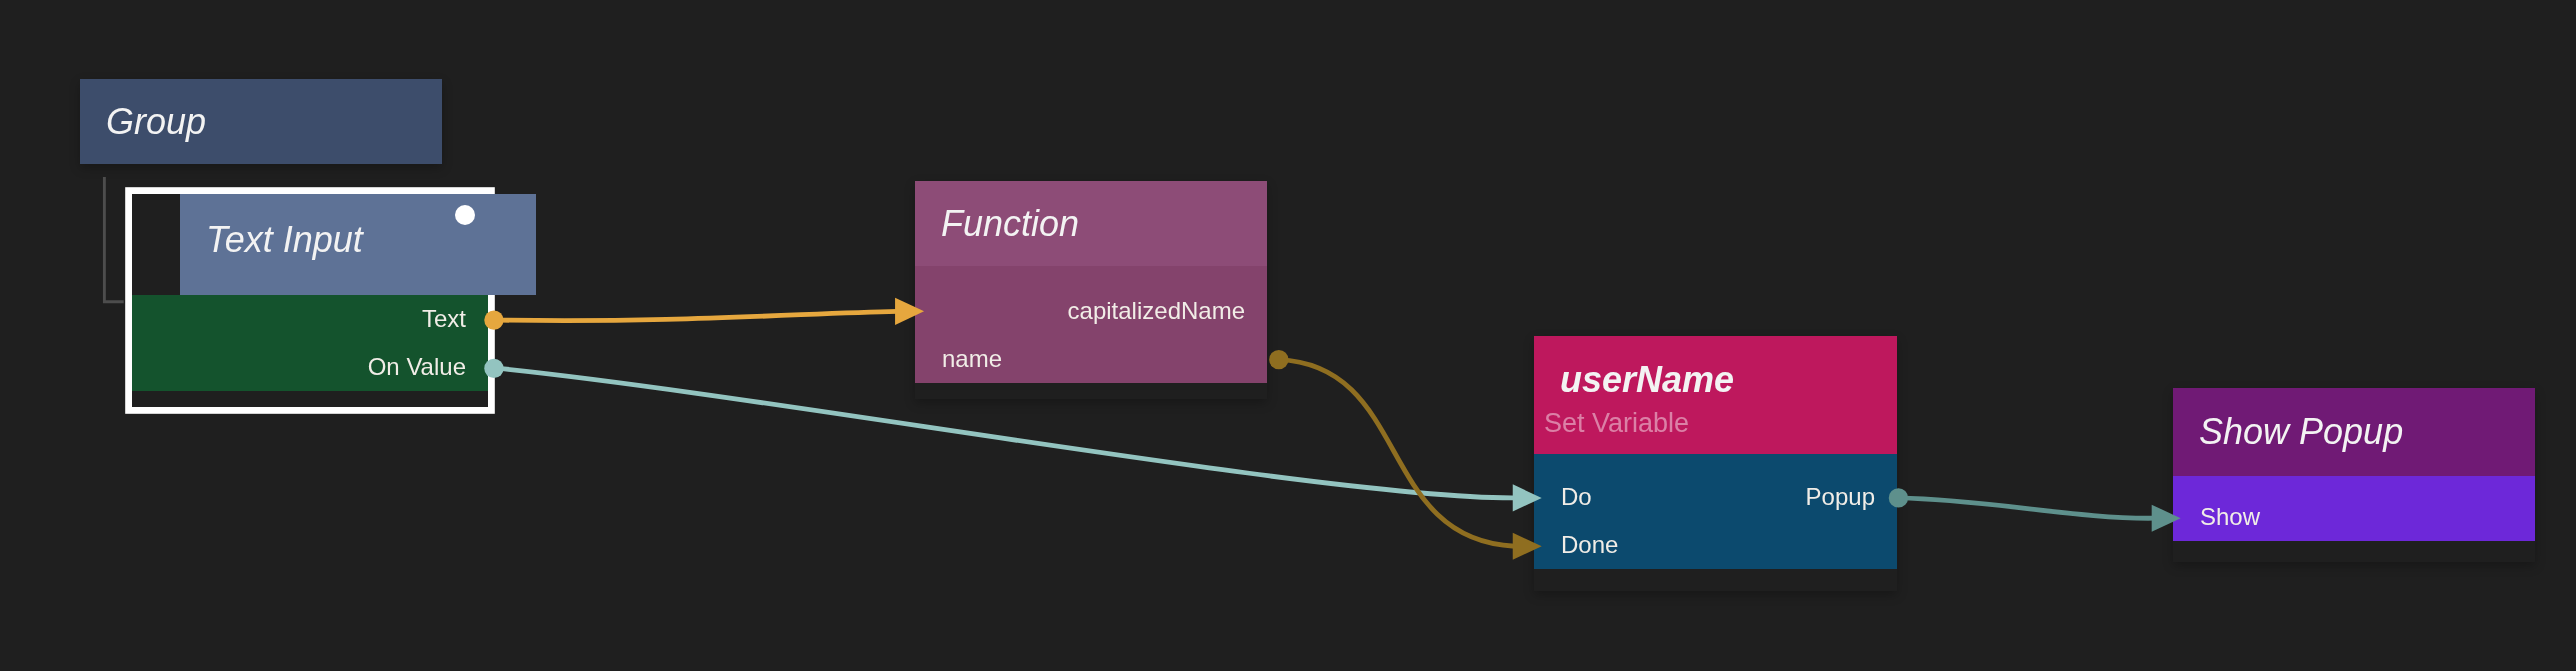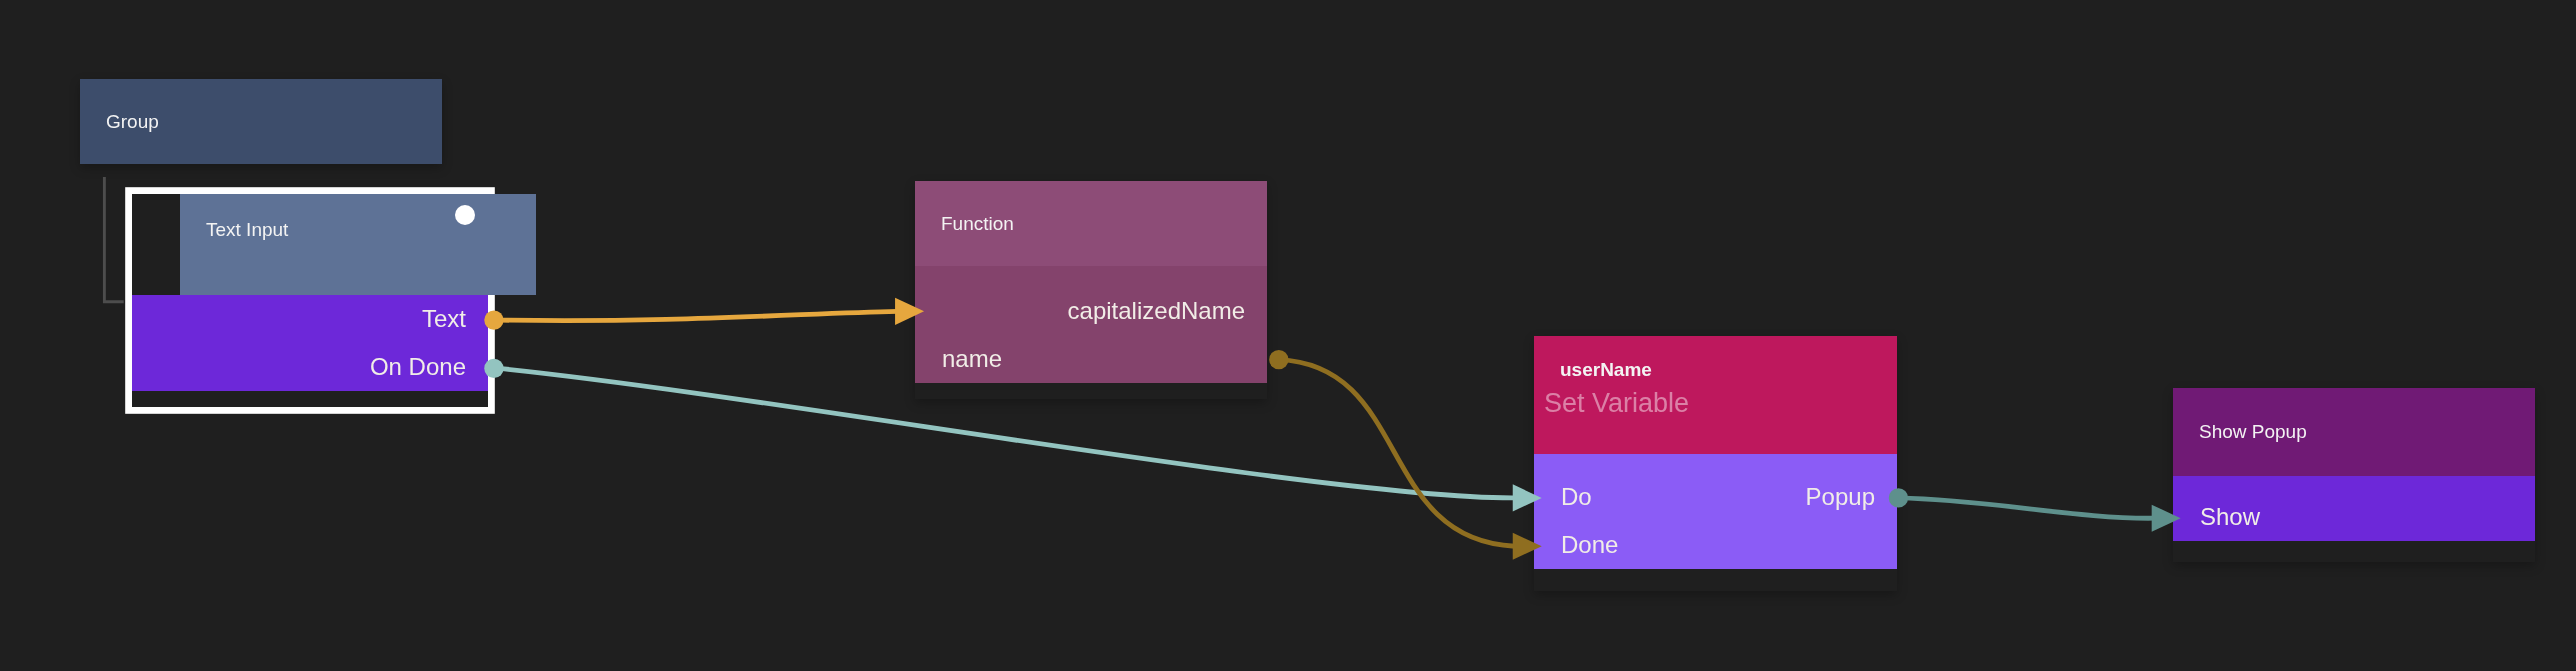--- a/index.html
+++ b/index.html
@@ -26,24 +26,25 @@
     box-shadow: 0 3.9px 9.7px rgba(0,0,0,0.25);
   }
   .node-header {
     width: 100%;
     display: flex;
     flex-direction: column;
     justify-content: center;
   }
   .node-title {
     color: #f3f3f3;
-    font-size: 19px;
+    font-size: 36px;
     font-weight: 400;
     padding-left: 26px;
     white-space: nowrap;
+    font-style: italic;
   }
   .node-subtitle {
     color: rgba(255,255,255,0.45);
     font-size: 27px;
     font-weight: 400;
     padding-left: 10px;
     margin-top: 6.8px;
     white-space: nowrap;
   }
   .node-body { width: 100%; }
@@ -106,26 +107,26 @@
     <div class="node-header">
       <div class="node-title">Group</div>
     </div>
   </div>
 
   <div class="node node-text-input">
     <div class="node-header" style="background: rgb(94, 114, 150);">
       <div class="node-title">Text Input</div>
       <div class="status-dot" style="background: rgb(255, 255, 255);"></div>
     </div>
-    <div class="node-body" style="background: #6d28d9;">
+    <div class="node-body" style="background: #14532d;">
       <div class="port-row">
         <span class="port-label out">Text</span>
       </div>
       <div class="port-row">
-        <span class="port-label out">On Done</span>
+        <span class="port-label out">On Value</span>
       </div>
     </div>
   </div>
 
   <div class="node node-function">
     <div class="node-header" style="background: rgb(141, 76, 119);">
       <div class="node-title">Function</div>
     </div>
     <div class="node-body" style="background: rgb(132, 67, 108);">
       <div class="port-row">
@@ -135,21 +136,21 @@
         <span class="port-label in">name</span>
       </div>
     </div>
   </div>
 
   <div class="node node-variable">
     <div class="node-header" style="background: #be185d;">
       <div class="node-title">userName</div>
       <div class="node-subtitle">Set Variable</div>
     </div>
-    <div class="node-body" style="background: #8b5cf6;">
+    <div class="node-body" style="background: #0c4a6e;">
       <div class="port-row">
         <span class="port-label in">Do</span>
         <span class="port-label out">Popup</span>
       </div>
       <div class="port-row">
         <span class="port-label in">Done</span>
       </div>
     </div>
   </div>
 

